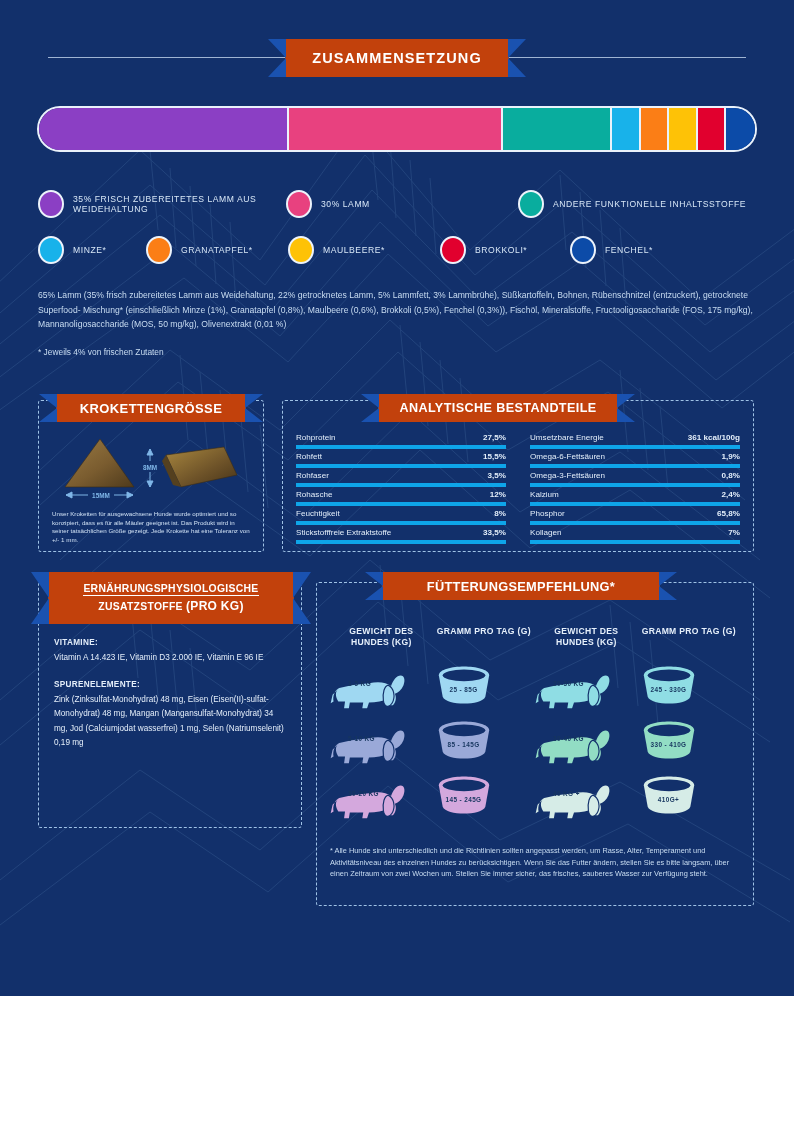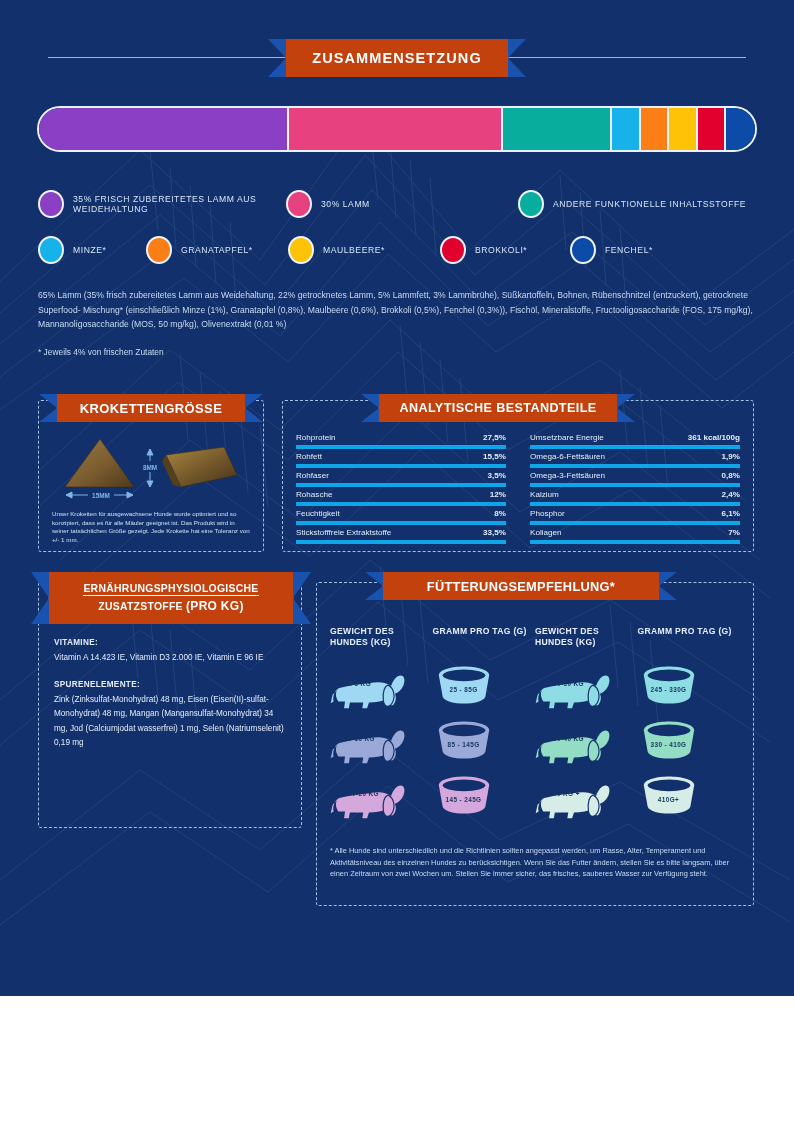--- a/index.html
+++ b/index.html
@@ -113,21 +113,21 @@
   #add-banner .l2{font-size:10.4px;letter-spacing:.3px;margin-top:3px;}
   #add-banner .l2 .sm{font-size:12px;}
   .add-body{position:absolute;left:54px;top:636px;width:232px;color:#e4eefa;font-size:8.2px;line-height:14.5px;}
   .add-head{font-weight:bold;letter-spacing:.3px;}
   .add-gap{height:13px;}
 
   
   #feed-box{left:316px;top:582px;width:438px;height:324px;}
   #feed-banner{left:382px;top:572px;width:278px;height:28px;font-size:12.8px;letter-spacing:.3px;}
   .feed-grid{position:absolute;left:330px;top:626px;width:410px;}
-  .feed-heads{display:flex;}
+  .feed-heads{display:flex;text-align:center;}
   .feed-head{
     width:104px;color:#e6f0fb;font-weight:bold;font-size:8.6px;
     line-height:11px;letter-spacing:.3px;
   }
   .feed-rows{margin-top:14px;}
   .feed-row{display:flex;align-items:center;height:55px;}
   .feed-cell{width:104px;position:relative;height:50px;}
   .dog-wrap{position:relative;width:78px;height:46px;}
   .bowl-wrap{position:relative;width:62px;height:40px;}
   .cell-label{
@@ -319,21 +319,21 @@
           <div class="an-row">
             <span>Omega-3-Fettsäuren</span>
             <span class="v">0,8%</span>
           </div>
           <div class="an-row">
             <span>Kalzium</span>
             <span class="v">2,4%</span>
           </div>
           <div class="an-row">
             <span>Phosphor</span>
-            <span class="v">6,1%</span>
+            <span class="v">65,8%</span>
           </div>
           <div class="an-row">
             <span>Kollagen</span>
             <span class="v">7%</span>
           </div>
         </div>
     </div>
 
     <div class="dbox" id="add-box"></div>
     <div class="ribbon" id="add-banner">

